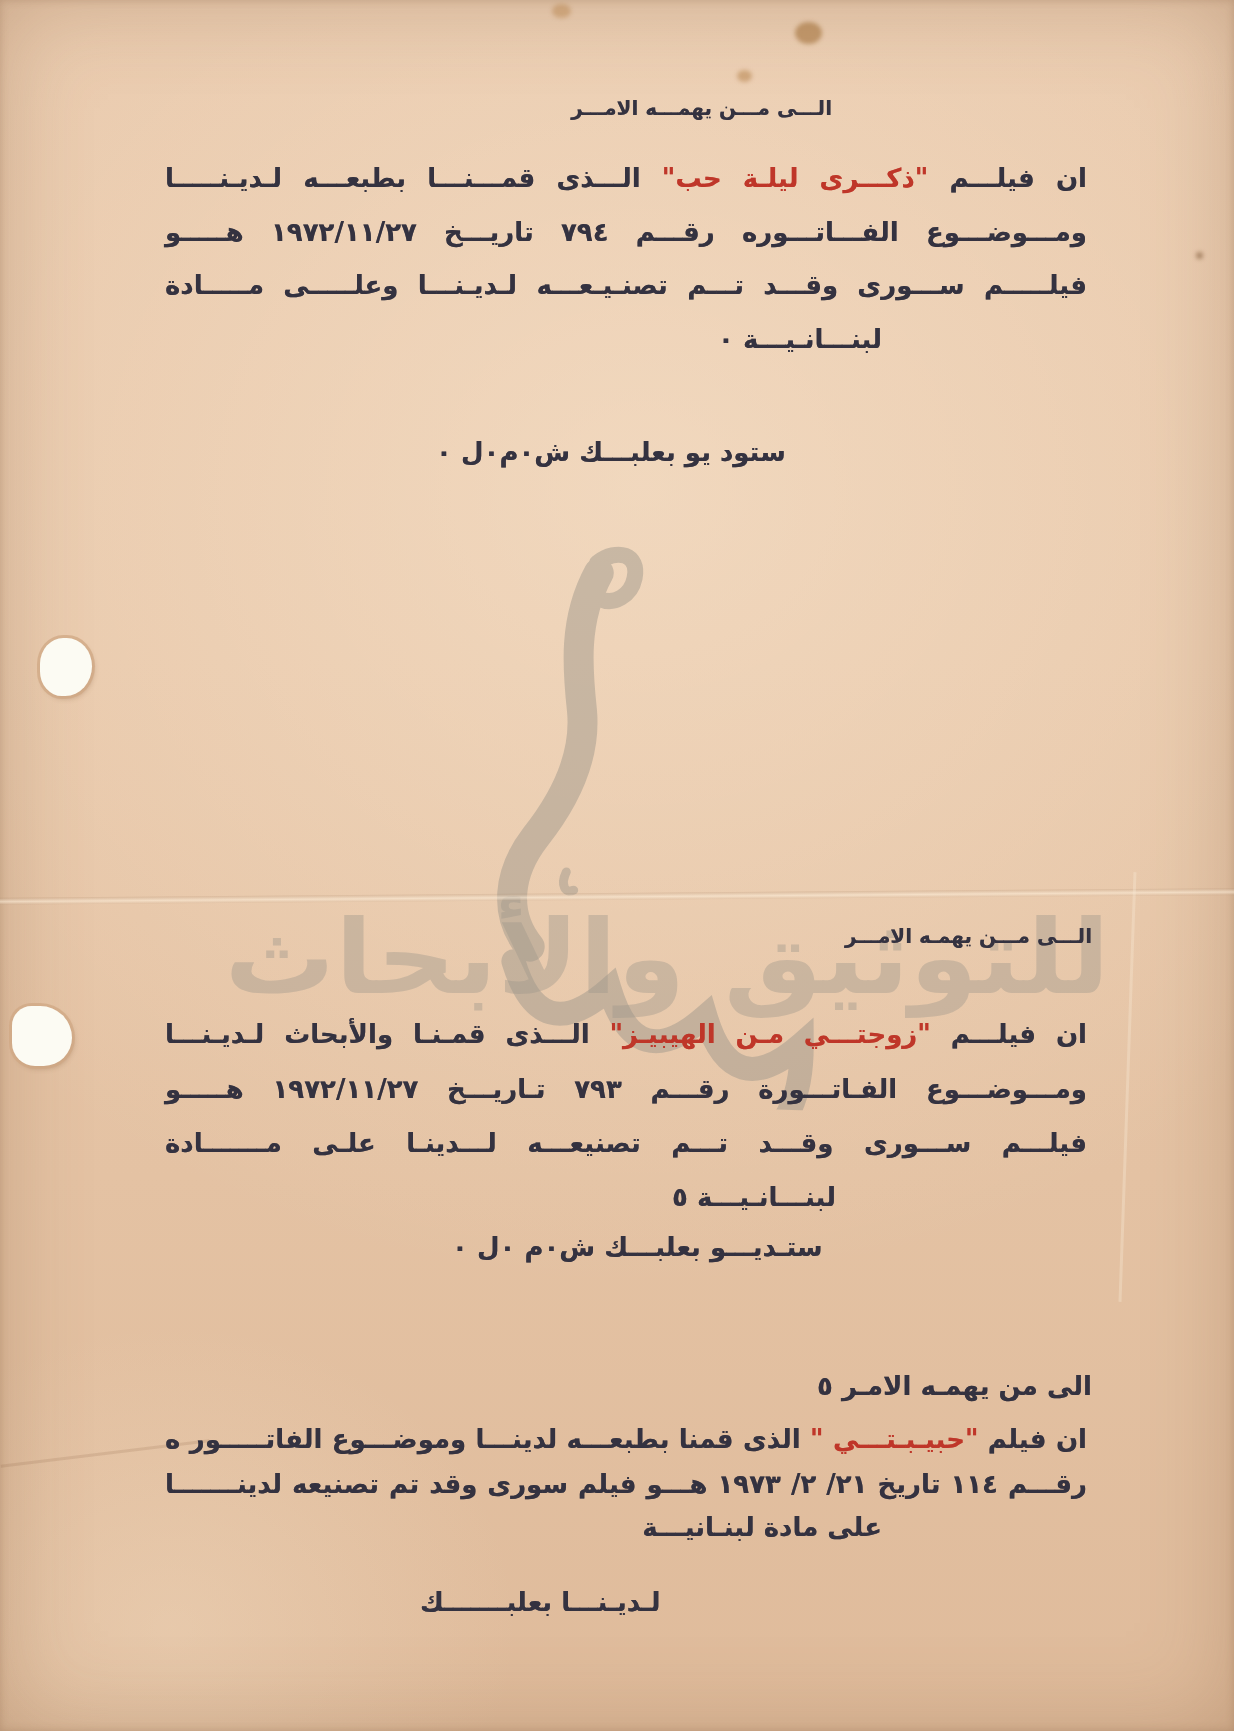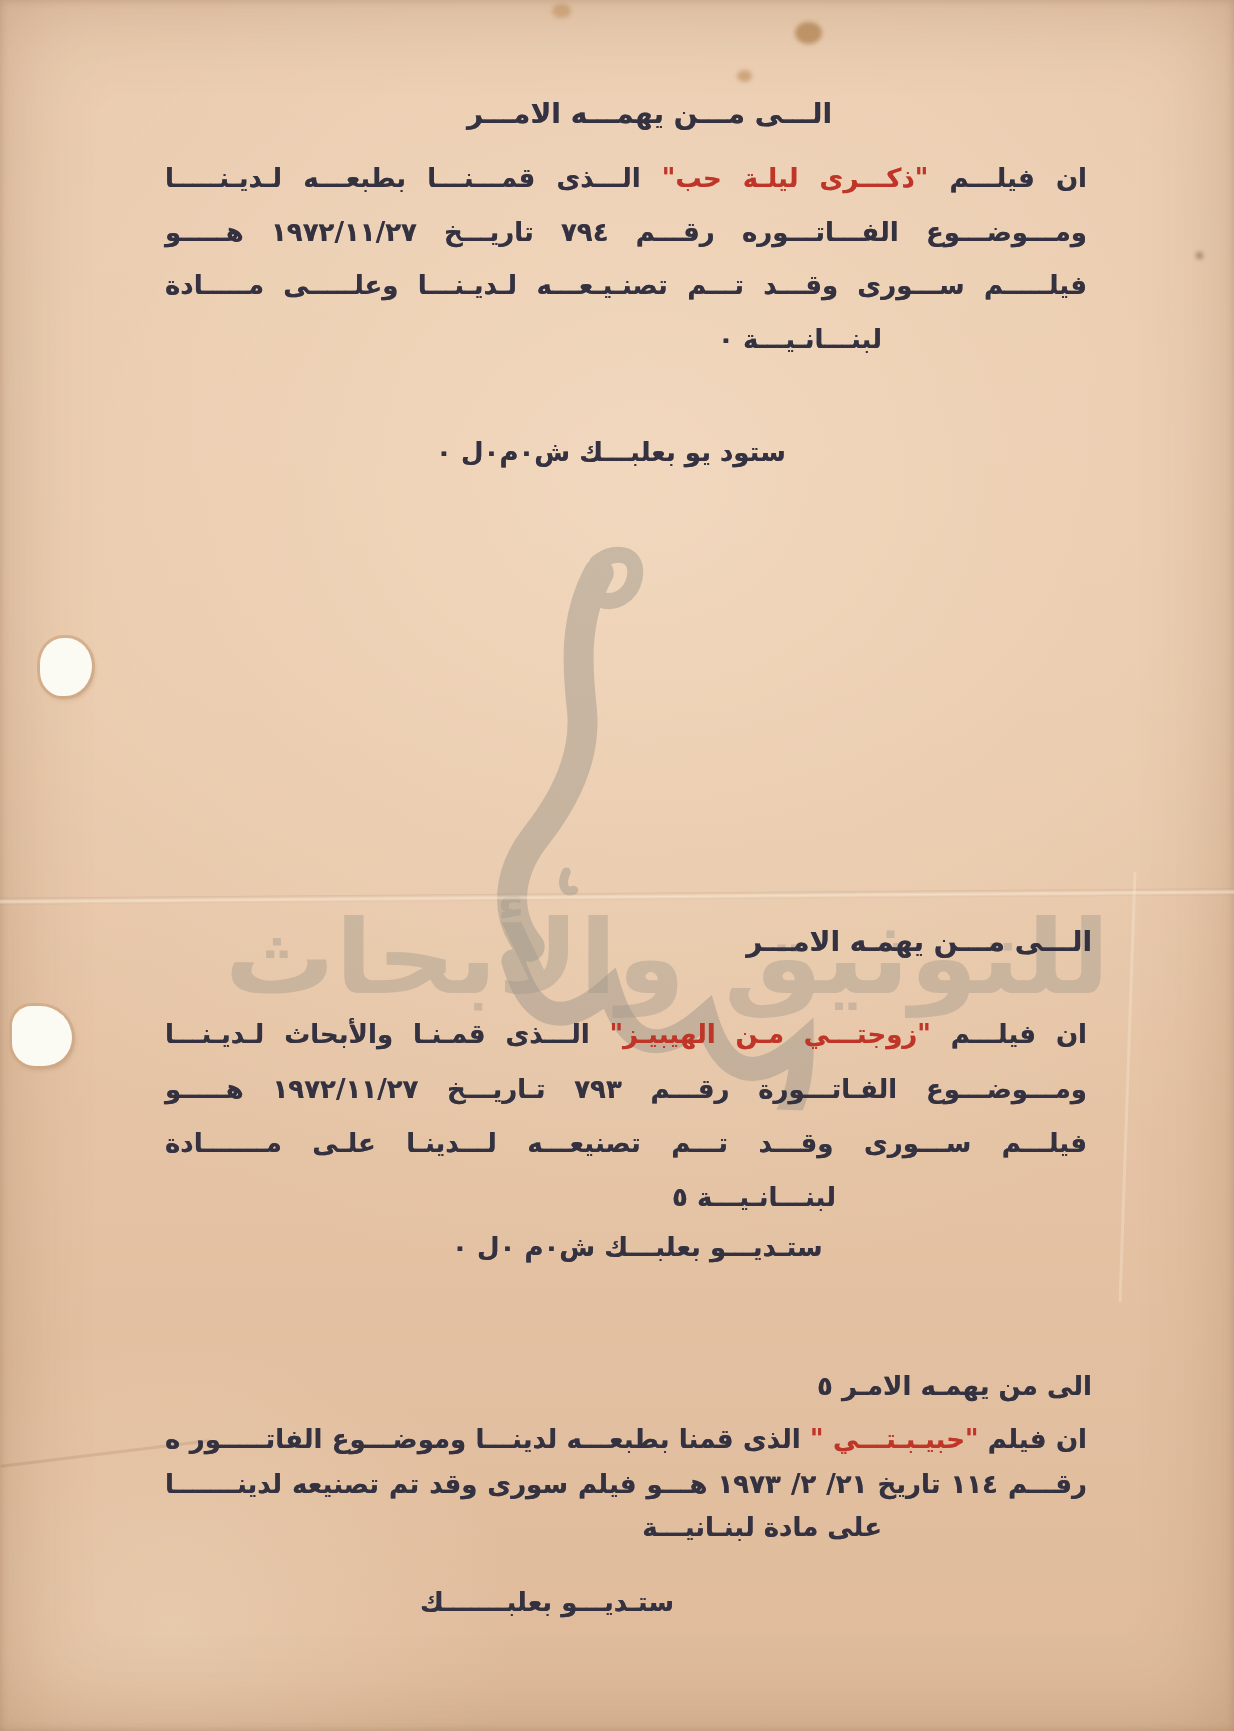--- a/index.html
+++ b/index.html
@@ -57,21 +57,21 @@
   .tw{
     position:absolute;z-index:3;direction:rtl;color:#343240;
     font-weight:bold;font-size:26px;line-height:1.25;
     text-shadow:0 0 .5px rgba(52,50,64,.65);
     white-space:nowrap;
   }
   .jline{
     white-space:normal;width:922px;right:147px;
     text-align:justify;text-align-last:justify;
   }
-  .heading{font-size:28px;}
+  .heading{font-size:20px;}
   .red{color:#bf3629;text-shadow:0 0 .5px rgba(191,54,41,.6);}
 </style>
 </head>
 <body>
 
 <div class="paper">
 
   <svg class="wm-glyph" width="430" height="560" viewBox="0 0 430 560">
     <g fill="none" stroke="#9e978b" stroke-linecap="round">
       <path d="M148,20 C168,4 190,10 186,34 C183,52 166,62 152,56" stroke-width="16"></path>
@@ -122,16 +122,16 @@
 
   <section>
     <div class="tw" style="top:1370px;right:142px;font-size:26px;margin-left:12px;">الى من يهمـه الامـر ٥</div>
     <div class="tw jline" style="top:1423px;">
       <span>ان فيلم</span>
       <span class="red">"حبيـبـتـــي "</span>
       <span>الذى قمنا بطبعـــه لدينـــا وموضـــوع الفاتـــــور ه</span>
     </div>
     <div class="tw jline" style="top:1468px;">رقـــم ١١٤ تاريخ ٢١/ ٢/ ١٩٧٣ هـــو فيلم سورى وقد تم تصنيعه لدينـــــــا</div>
     <div class="tw" style="top:1511px;right:352px;">على مادة لبنـانيـــة</div>
-    <div class="tw" style="top:1586px;left:420px;">ستـديـــو بعلبـــــــك</div>
+    <div class="tw" style="top:1586px;left:420px;">لـديـنـــا بعلبـــــــك</div>
   </section>
 
 </div>
 
 </body></html>

